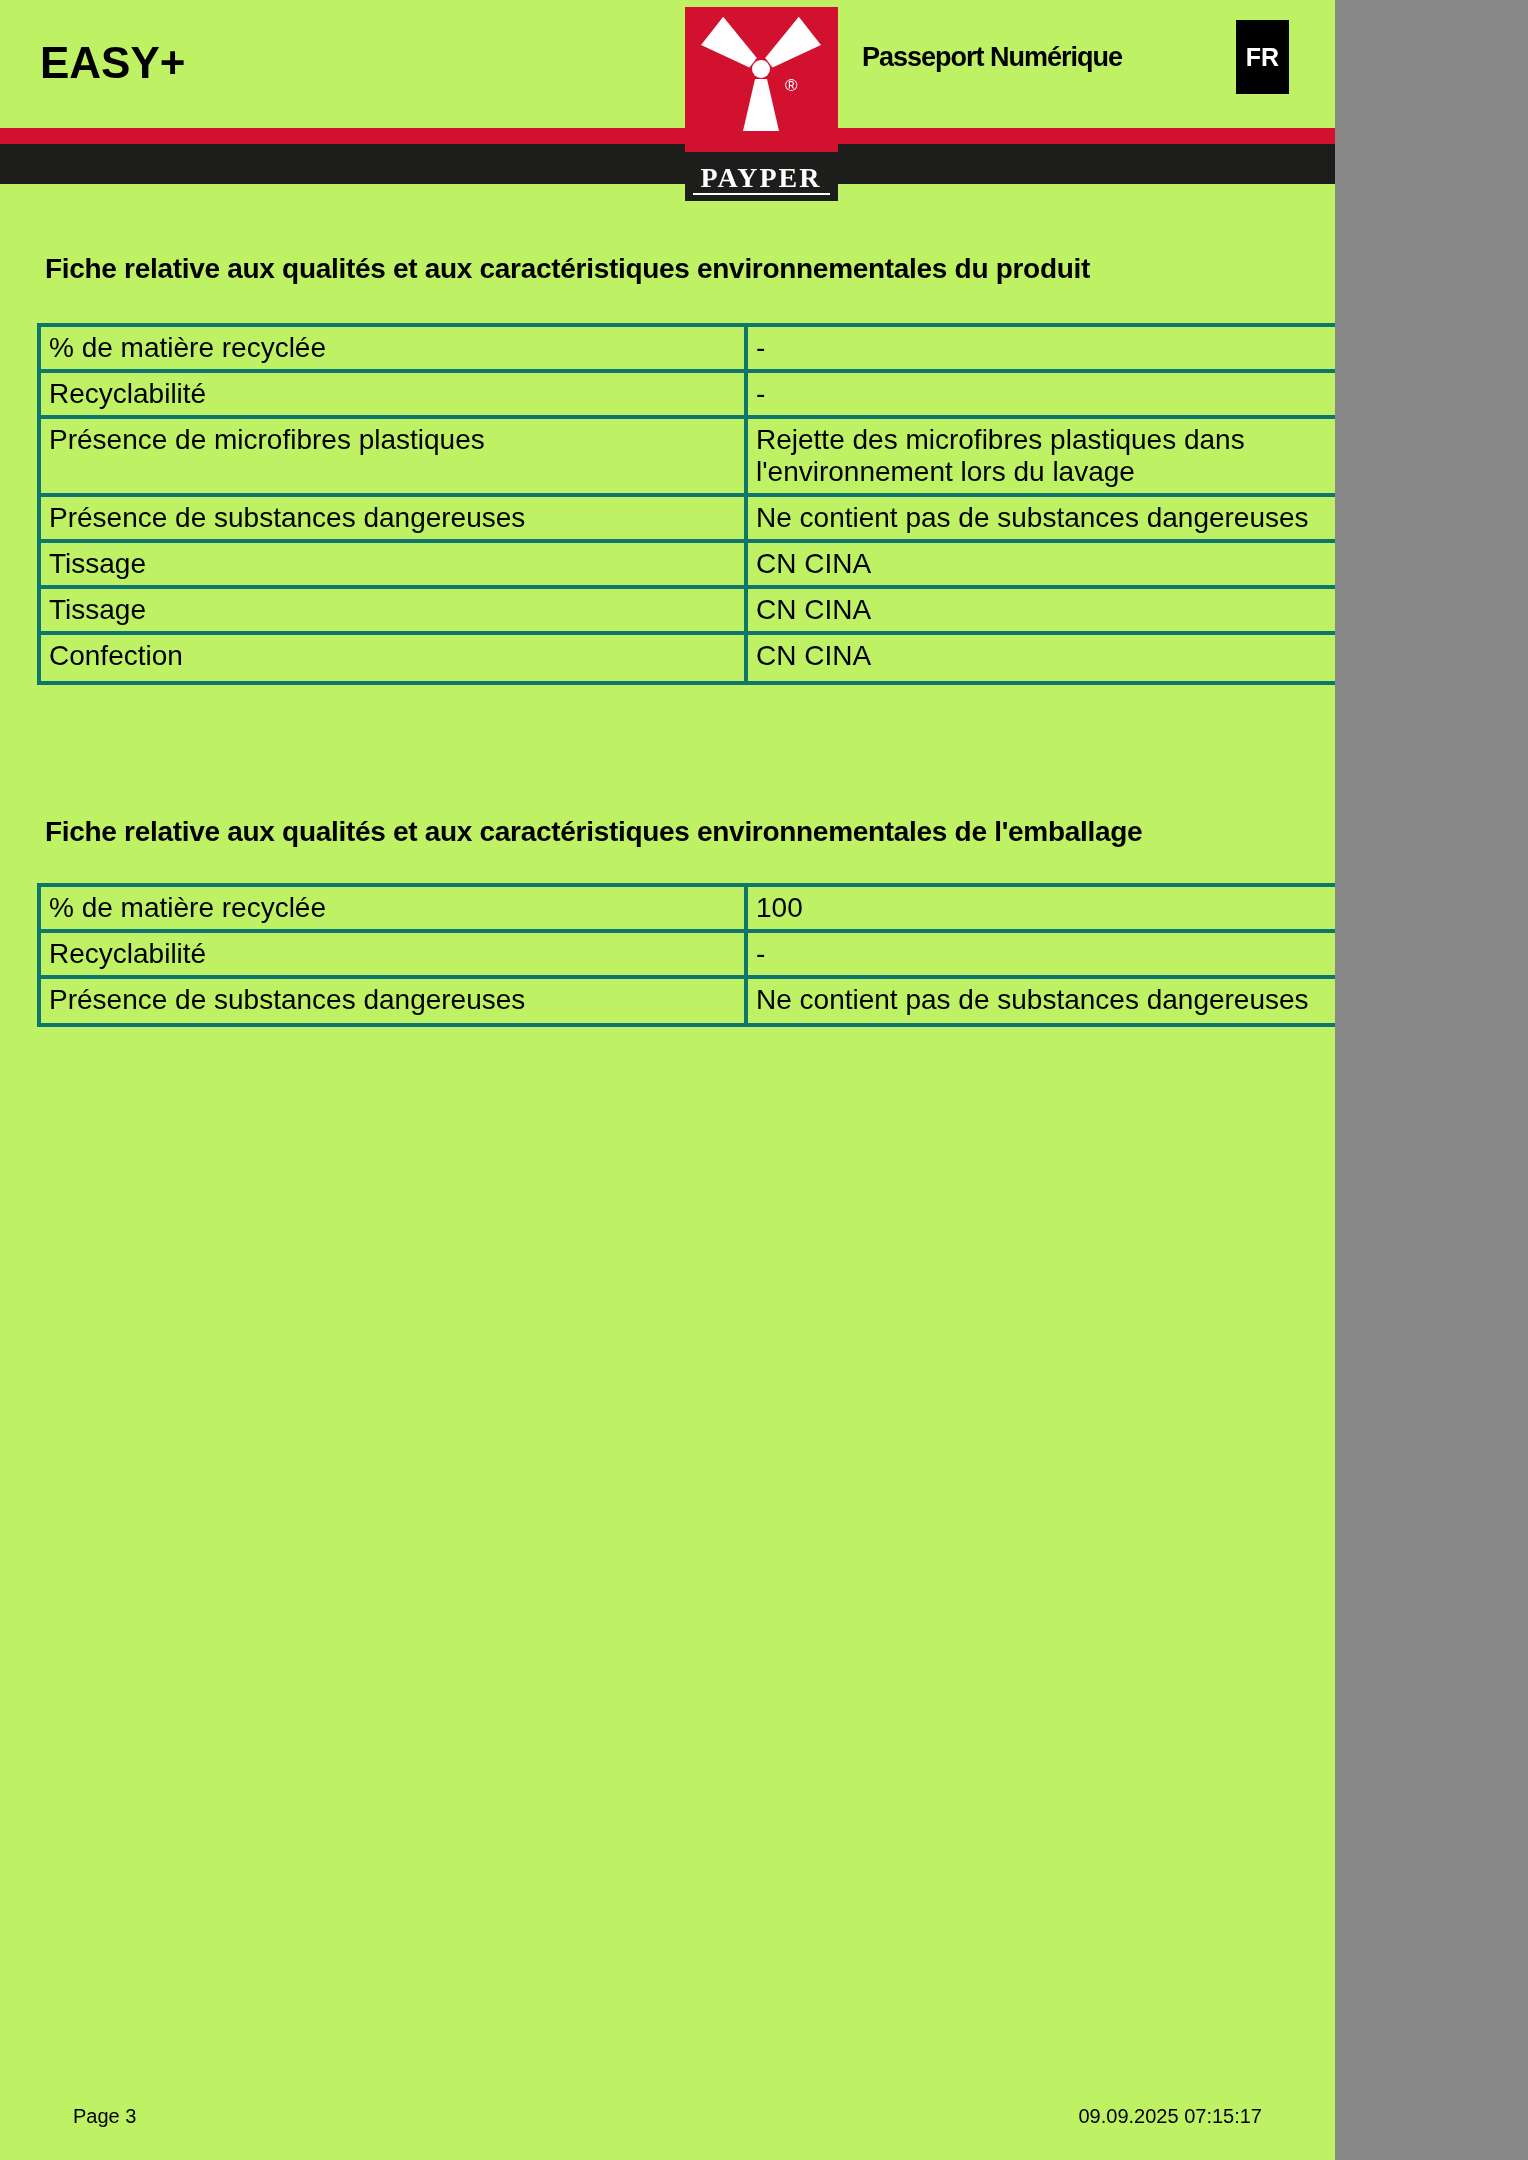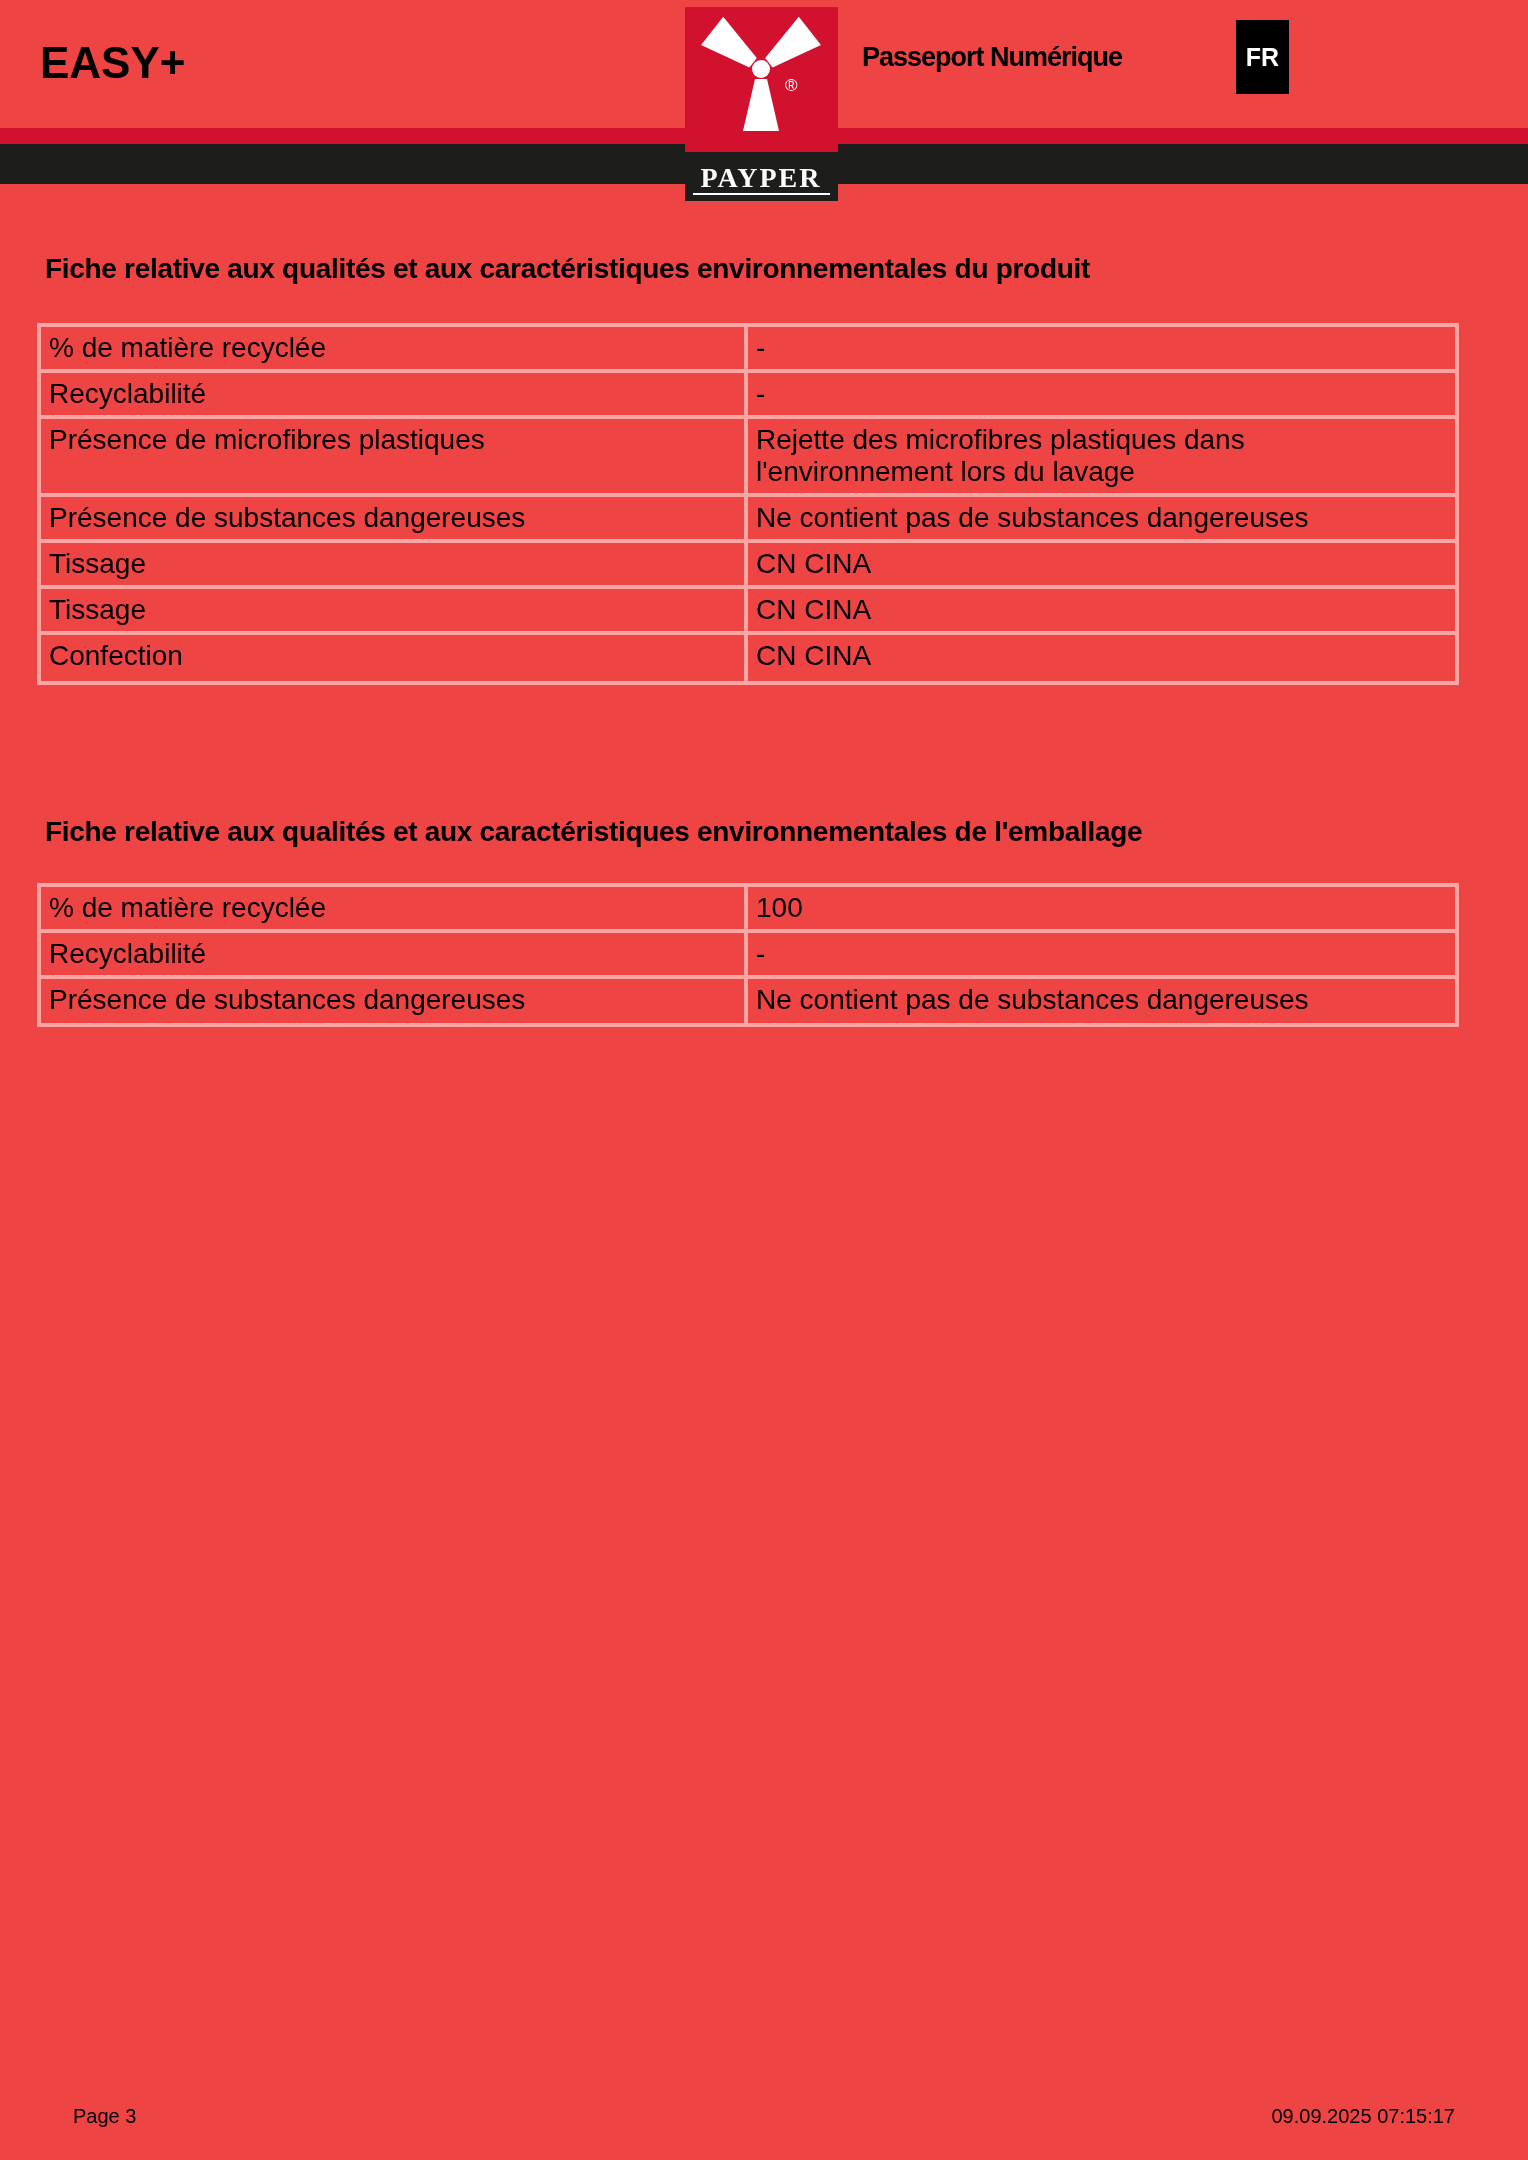--- a/index.html
+++ b/index.html
@@ -1,19 +1,19 @@
 <!DOCTYPE html>
 <html><head>
 <meta charset="utf-8">
 <style>
   html,body{margin:0;padding:0;background:#888;}
   .page{
     position:relative;
-    width:1528px;height:2160px;
-    background:#ef4444;
+    width:1335px;height:2160px;
+    background:#bef264;
     font-family:"Liberation Sans",sans-serif;
     color:#000;
     overflow:hidden;
   }
   
   .product-name{
     position:absolute;left:40px;top:38px;
     font-size:44px;font-weight:bold;letter-spacing:0px;
   }
   .header-title{
@@ -47,21 +47,21 @@
   #title-1{top:253px;}
   #title-2{top:816px;}
   table.spec{
     position:absolute;left:37px;
     border-collapse:collapse;table-layout:fixed;
     width:1418px;
   }
   #table-1{top:323px;}
   #table-2{top:883px;}
   table.spec td{
-    border:4px solid #fca5a5;
+    border:4px solid #0f766e;
     font-size:28px;
     padding:5px 8px 5px 8px;
     vertical-align:top;
     overflow:hidden;
   }
   tr.h46{height:46px;}
   tr.h78{height:78px;}
   tr.h50{height:50px;}
   tr.h48{height:48px;}
   

